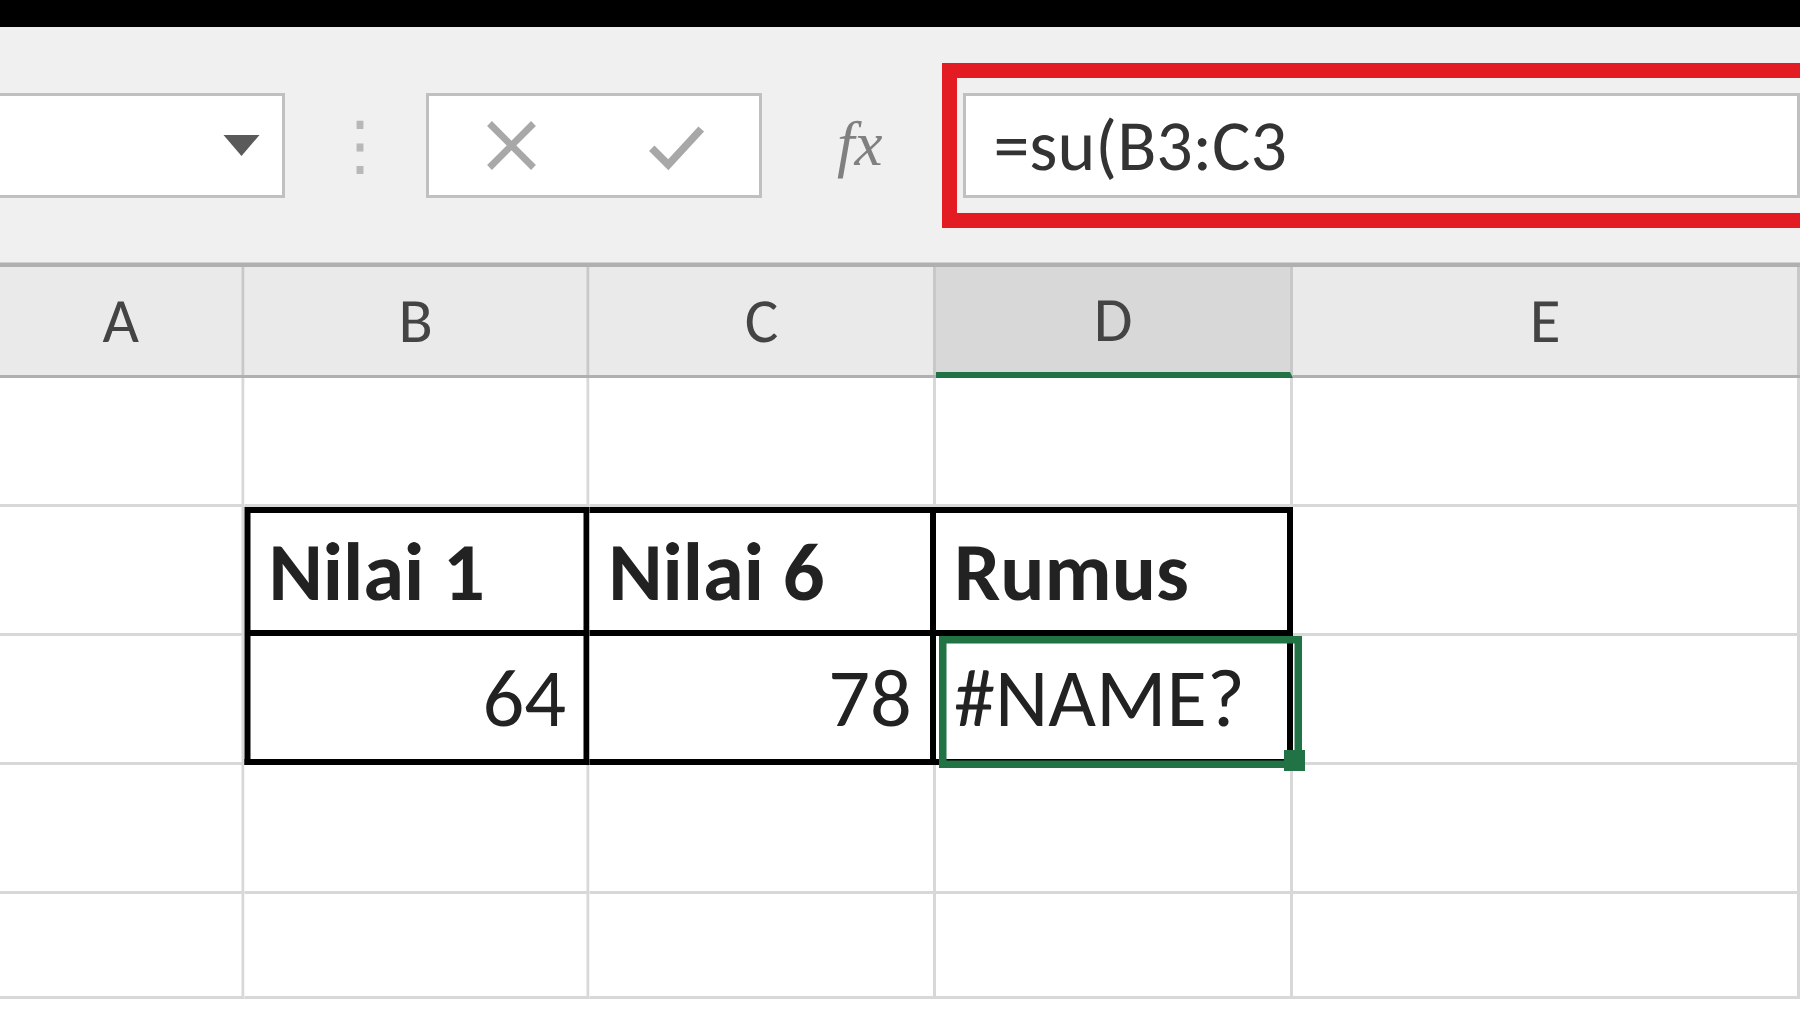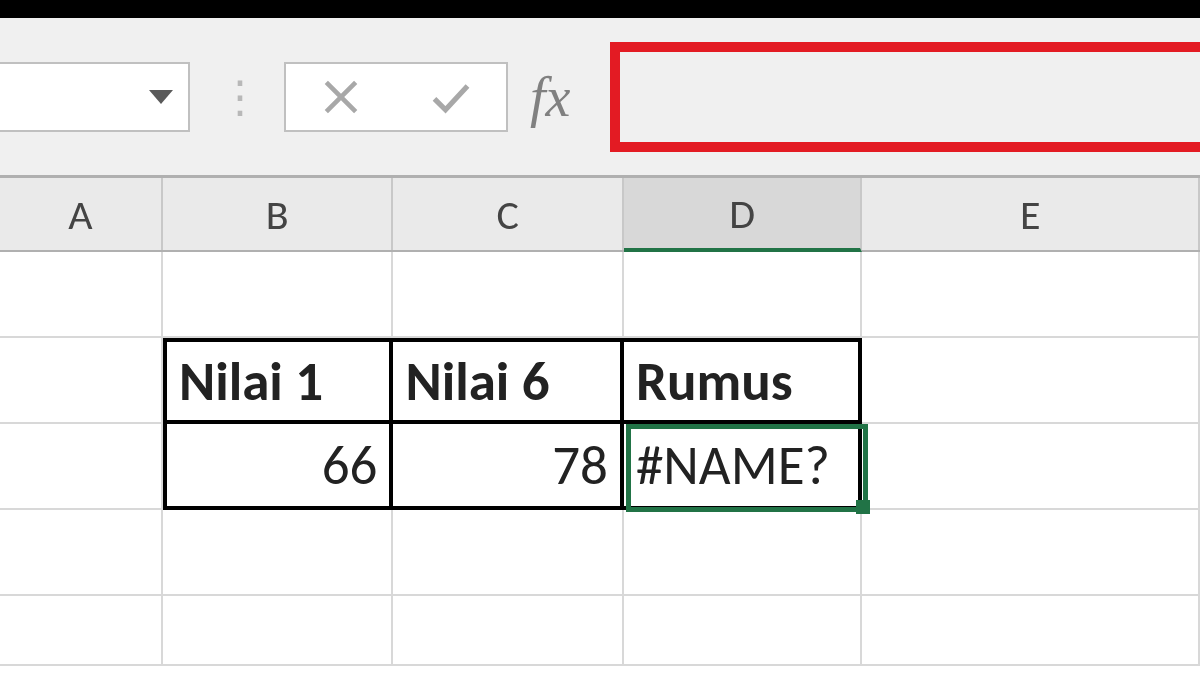--- a/index.html
+++ b/index.html
@@ -67,23 +67,23 @@
   .fb-btn {
     width: 50px; height: 50px;
     display: flex; align-items: center; justify-content: center;
     color: #a8a8a8;
     cursor: pointer;
   }
   .fb-btn svg { width: 44px; height: 44px; }
   .fx-label {
     font-family: 'Times New Roman', serif;
     font-style: italic;
-    font-size: 56px;
+    font-size: 42px;
     color: #808080;
-    margin: 0 40px 0 22px;
+    margin: 0 40px 0 50px;
   }
   .formula-input-wrap {
     position: relative;
     flex: 1;
     height: 110px;
     display: flex;
     align-items: center;
   }
   .formula-highlight {
     position: absolute;
@@ -201,20 +201,21 @@
         </svg>
     </div>
     <div class="fb-btn">
       <svg viewBox="0 0 24 24">
           <path d="M3 13 L9 19 L21 6" stroke="currentColor" stroke-width="2.8" fill="none"></path>
         </svg>
     </div>
   </div>
   <div class="fx-label">fx</div>
   <div class="formula-input-wrap">
+    <div class="formula-input">=su(B3:C3</div>
     <div class="formula-highlight"></div>
   </div>
 </div>
 
 <div class="col-headers">
   <div class="row-head-spacer"></div>
   <div class="col-header cA">A</div>
   <div class="col-header cB">B</div>
   <div class="col-header cC">C</div>
   <div class="col-header cD selected">D</div>
@@ -234,21 +235,21 @@
   <div class="row">
     <div class="cell cA"></div>
     <div class="cell cB hdr bordered-top bordered-left bordered-mid-h bordered-mid-v">Nilai 1</div>
     <div class="cell cC hdr bordered-top bordered-mid-h bordered-mid-v">Nilai 6</div>
     <div class="cell cD hdr bordered-top bordered-mid-h bordered-right">Rumus</div>
     <div class="cell cE"></div>
   </div>
 
   <div class="row">
     <div class="cell cA"></div>
-    <div class="cell cB num bordered-left bordered-bottom bordered-mid-v">66</div>
+    <div class="cell cB num bordered-left bordered-bottom bordered-mid-v">64</div>
     <div class="cell cC num bordered-bottom bordered-mid-v">78</div>
     <div class="cell cD txt bordered-bottom bordered-right">#NAME?</div>
     <div class="cell cE"></div>
   </div>
 
   <div class="row">
     <div class="cell cA"></div>
     <div class="cell cB"></div>
     <div class="cell cC"></div>
     <div class="cell cD"></div>

